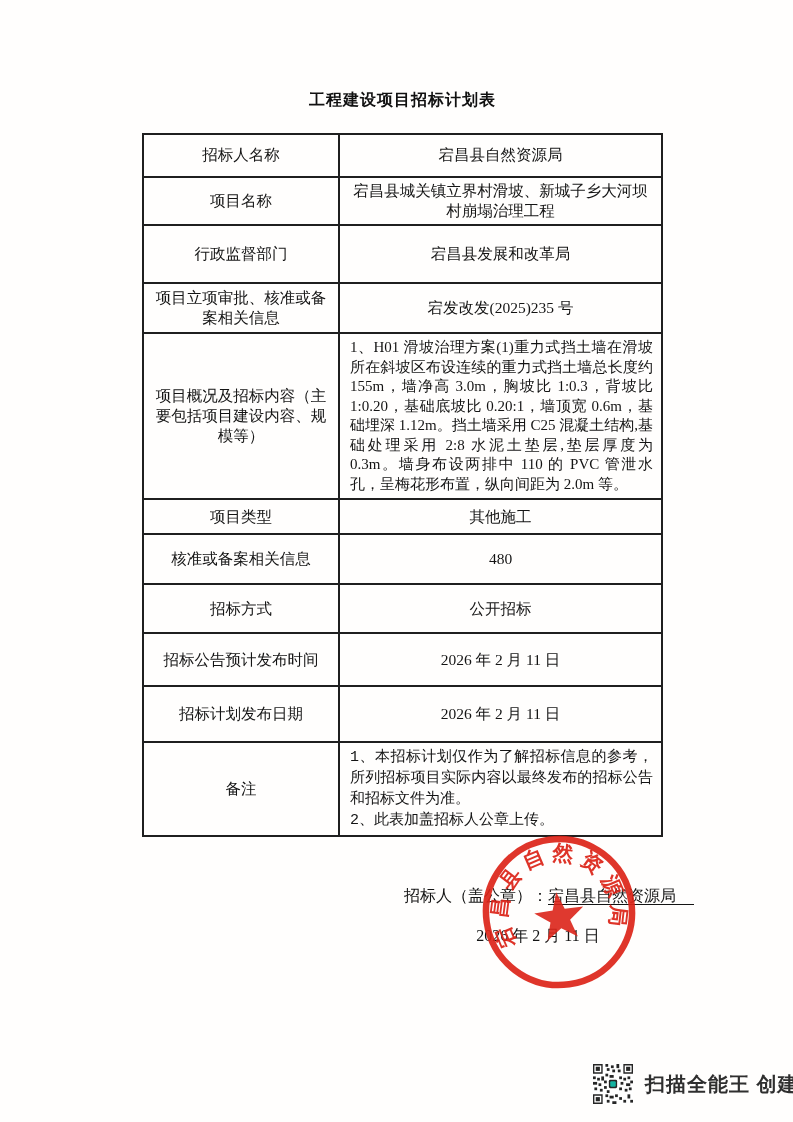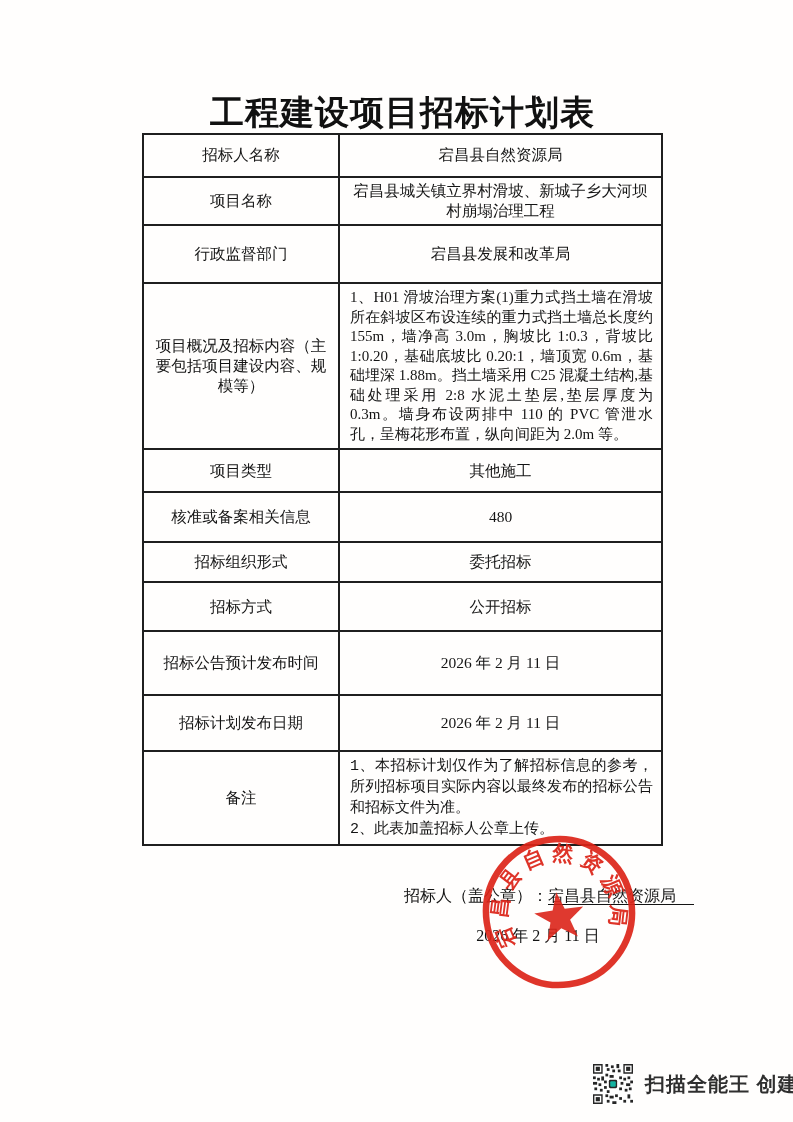--- a/index.html
+++ b/index.html
@@ -9,21 +9,21 @@
     margin:0 auto;
     background:#fffefd;
     font-family:"Liberation Serif", serif;
     color:#1a1a1a;
     overflow:hidden;
   }
   .doc-title {
     position:absolute; top:90px; left:142px; width:521px;
     text-align:center;
     font-family:"Liberation Sans", sans-serif;
-    font-weight:bold; font-size:34px; letter-spacing:1px;
+    font-weight:bold; font-size:16px; letter-spacing:1px;
     color:#111;
   }
   table.bid-table {
     position:absolute; top:133px; left:142px;
     width:521px;
     border-collapse:collapse;
     table-layout:fixed;
   }
   .bid-table td {
     border:2px solid #1f1f1f;
@@ -91,41 +91,41 @@
         <td class="value">宕昌县自然资源局</td>
       </tr>
       <tr style="height:48px">
         <td class="label">项目名称</td>
         <td class="value">宕昌县城关镇立界村滑坡、新城子乡大河坝村崩塌治理工程</td>
       </tr>
       <tr style="height:58px">
         <td class="label">行政监督部门</td>
         <td class="value">宕昌县发展和改革局</td>
       </tr>
+      <tr style="height:50px">
+        <td class="label">项目立项审批、核准或备案相关信息</td>
+        <td class="value">宕发改发(2025)235 号</td>
+      </tr>
       <tr style="height:136px">
         <td class="label">项目概况及招标内容（主要包括项目建设内容、规模等）</td>
-        <td class="value left">1、H01 滑坡治理方案(1)重力式挡土墙在滑坡所在斜坡区布设连续的重力式挡土墙总长度约 155m，墙净高 3.0m，胸坡比 1:0.3，背坡比 1:0.20，基础底坡比 0.20:1，墙顶宽 0.6m，基础埋深 1.88m。挡土墙采用 C25 混凝土结构,基础处理采用 2:8 水泥土垫层,垫层厚度为 0.3m。墙身布设两排中 110 的 PVC 管泄水孔，呈梅花形布置，纵向间距为 2.0m 等。</td>
-      </tr>
-      <tr style="height:43px">
+        <td class="value left">1、H01 滑坡治理方案(1)重力式挡土墙在滑坡所在斜坡区布设连续的重力式挡土墙总长度约 155m，墙净高 3.0m，胸坡比 1:0.3，背坡比 1:0.20，基础底坡比 0.20:1，墙顶宽 0.6m，基础埋深 1.12m。挡土墙采用 C25 混凝土结构,基础处理采用 2:8 水泥土垫层,垫层厚度为 0.3m。墙身布设两排中 110 的 PVC 管泄水孔，呈梅花形布置，纵向间距为 2.0m 等。</td>
+      </tr>
+      <tr style="height:35px">
         <td class="label">项目类型</td>
         <td class="value">其他施工</td>
       </tr>
       <tr style="height:50px">
         <td class="label">核准或备案相关信息</td>
         <td class="value">480</td>
       </tr>
-      <tr style="height:40px">
-        <td class="label">招标组织形式</td>
-        <td class="value">委托招标</td>
-      </tr>
       <tr style="height:49px">
         <td class="label">招标方式</td>
         <td class="value">公开招标</td>
       </tr>
-      <tr style="height:64px">
+      <tr style="height:53px">
         <td class="label">招标公告预计发布时间</td>
         <td class="value">2026 年 2 月 11 日</td>
       </tr>
       <tr style="height:56px">
         <td class="label">招标计划发布日期</td>
         <td class="value">2026 年 2 月 11 日</td>
       </tr>
       <tr class="r-remark" style="height:93px">
         <td class="label">备注</td>
         <td class="value left">1、本招标计划仅作为了解招标信息的参考，所列招标项目实际内容以最终发布的招标公告和招标文件为准。

